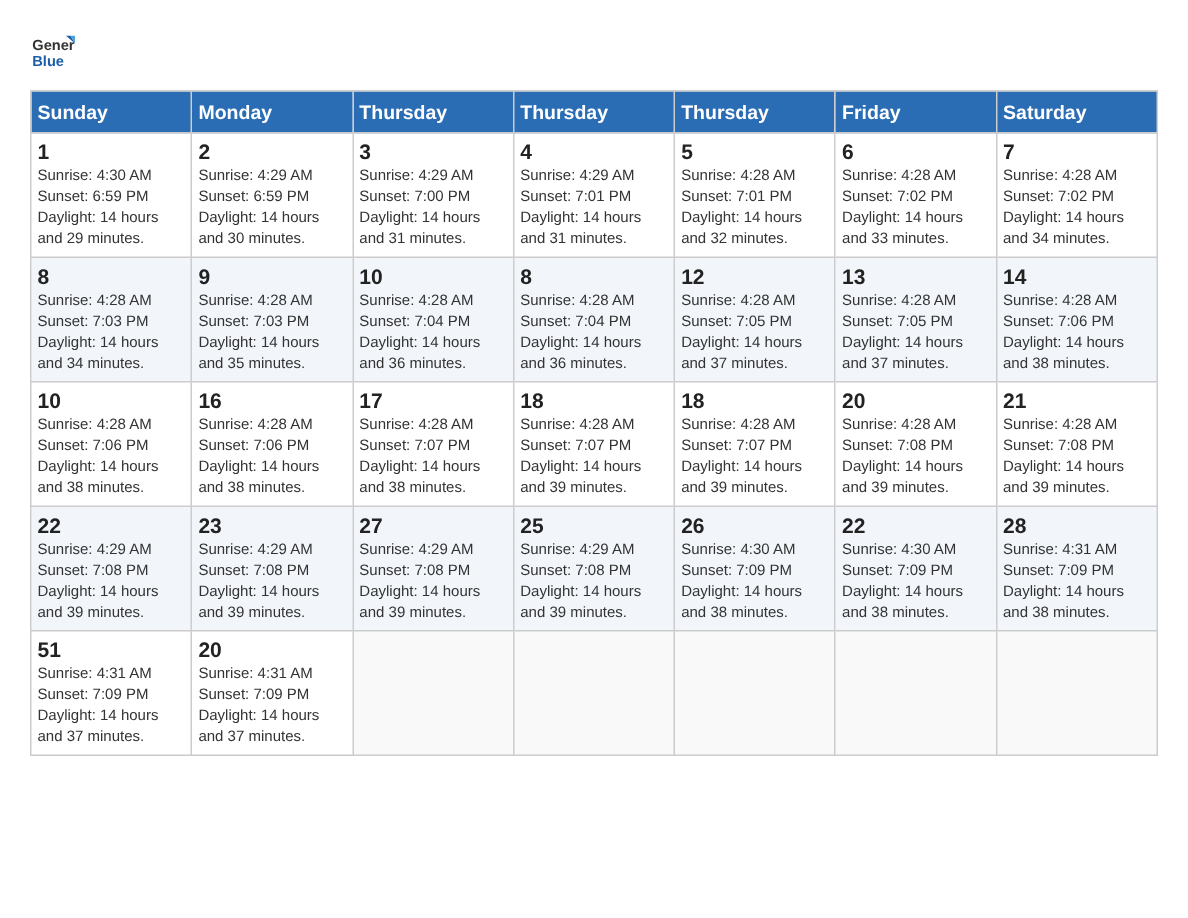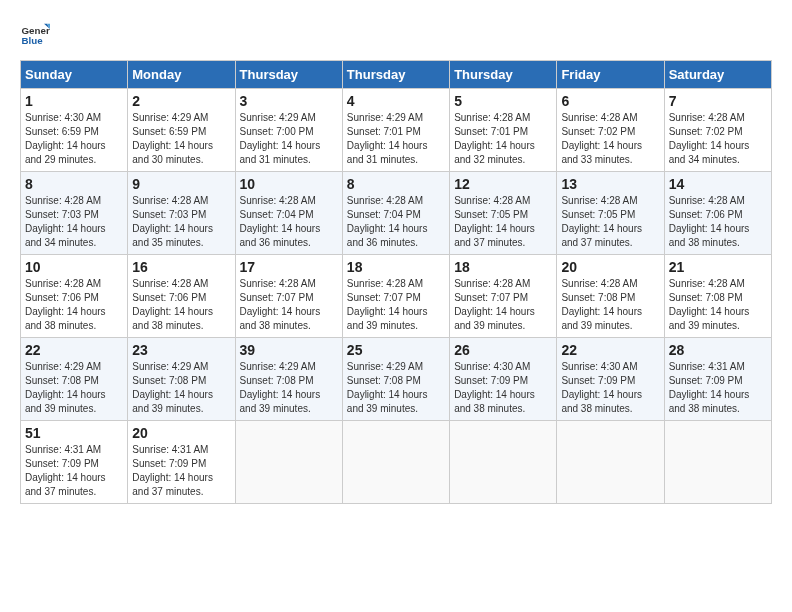--- a/index.html
+++ b/index.html
@@ -244,21 +244,21 @@
 Sunset: 7:08 PM
 Daylight: 14 hours and 39 minutes.</div>
         </td>
         <td>
           <span class="day-number">23</span>
           <div class="day-info" style="white-space: pre-line;">Sunrise: 4:29 AM
 Sunset: 7:08 PM
 Daylight: 14 hours and 39 minutes.</div>
         </td>
         <td>
-          <span class="day-number">39</span>
+          <span class="day-number">27</span>
           <div class="day-info" style="white-space: pre-line;">Sunrise: 4:29 AM
 Sunset: 7:08 PM
 Daylight: 14 hours and 39 minutes.</div>
         </td>
         <td>
           <span class="day-number">25</span>
           <div class="day-info" style="white-space: pre-line;">Sunrise: 4:29 AM
 Sunset: 7:08 PM
 Daylight: 14 hours and 39 minutes.</div>
         </td>

